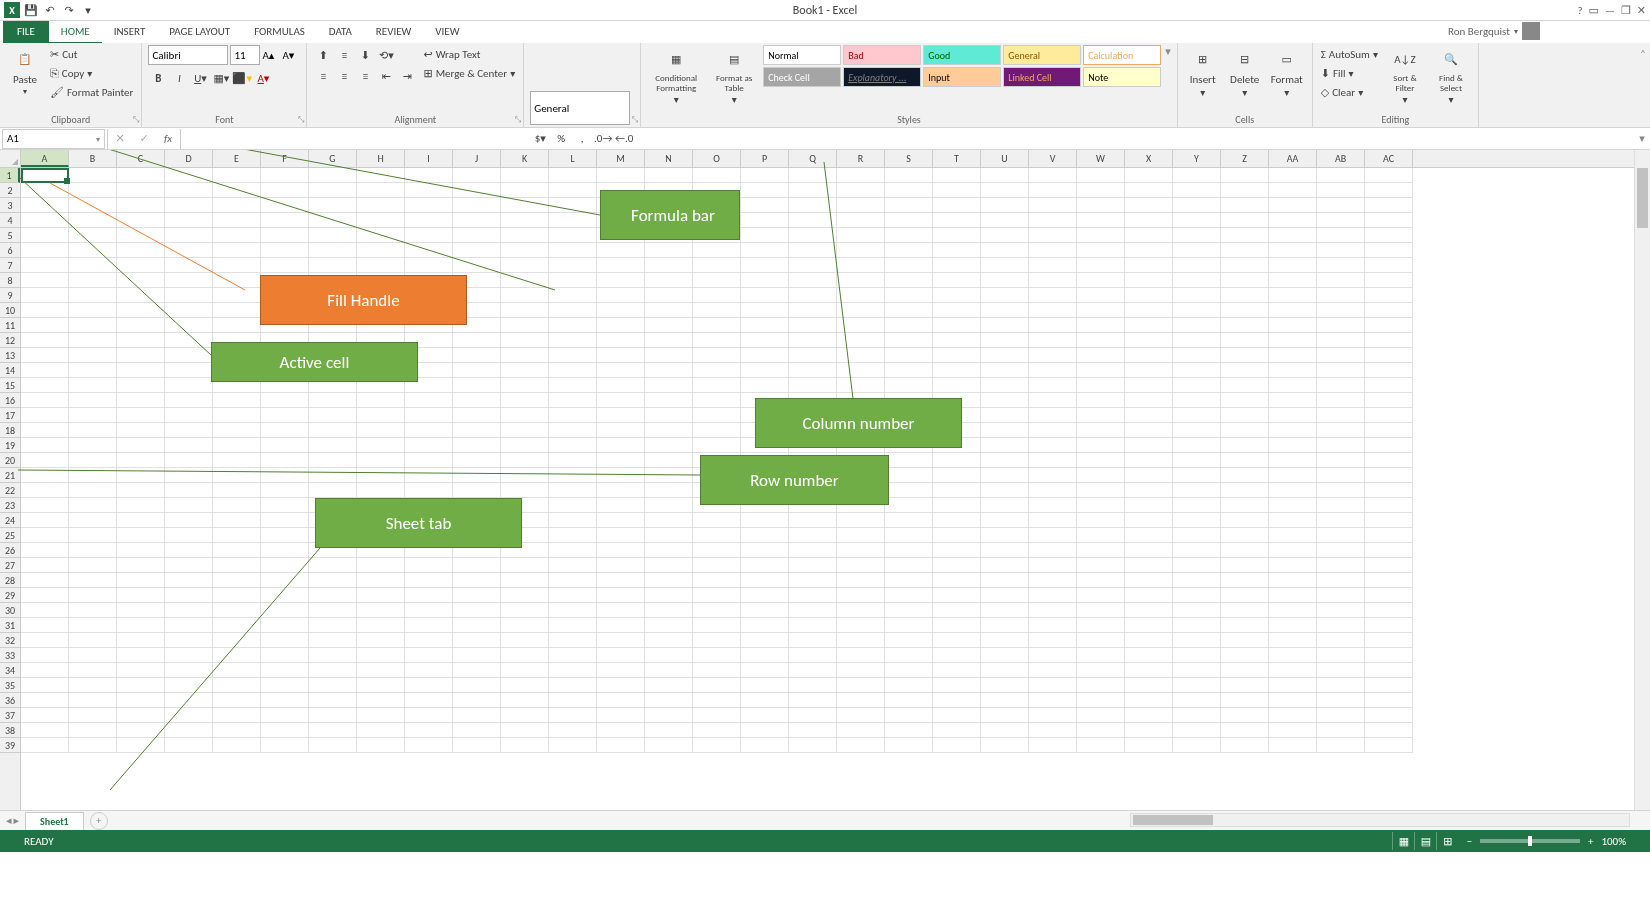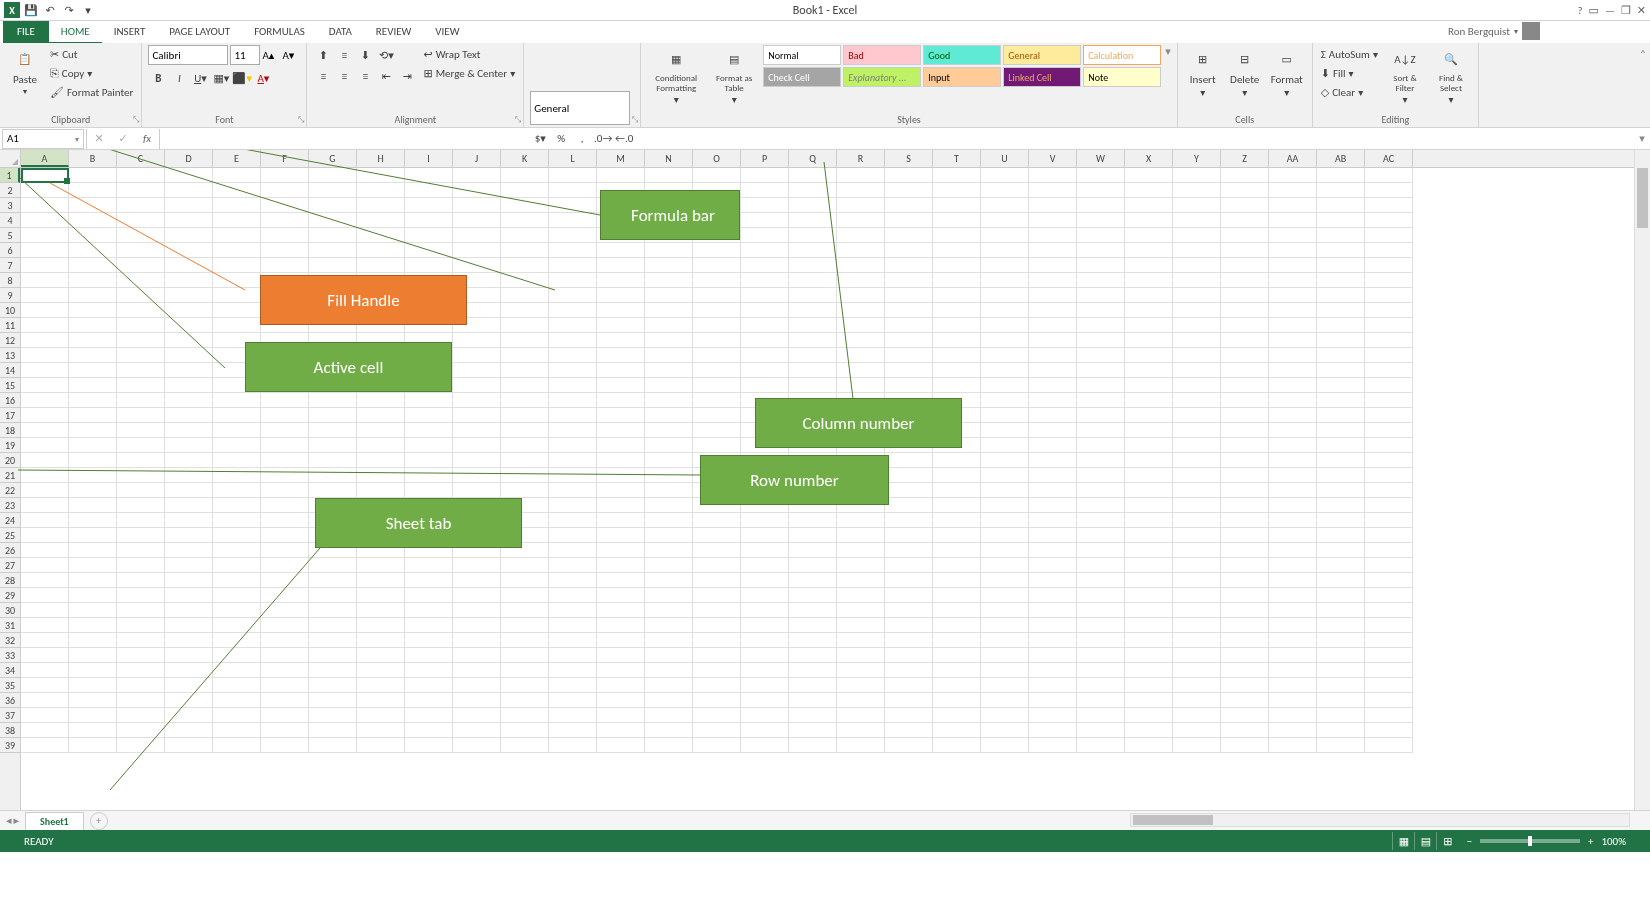--- a/index.html
+++ b/index.html
@@ -45,28 +45,28 @@
 
 .styles-gallery{display:flex;flex-direction:column;gap:2px;}
 .style-row{display:flex;gap:2px;}
 .style-cell{width:78px;height:20px;border:1px solid #ccc;display:flex;align-items:center;padding:0 4px;font-size:10px;cursor:pointer;}
 .s-normal{background:#fff;}
 .s-bad{background:#ffc7ce;color:#9c0006;}
 .s-good{background:#5eead4;color:#006100;text-align:center;}
 .s-neutral{background:#ffeb9c;color:#9c5700;}
 .s-calc{background:#fff;border-color:#f0a860;color:#f0a860;}
 .s-check{background:#a5a5a5;color:#fff;}
-.s-expl{background:#bef264;font-style:italic;color:#7f7f7f;}
+.s-expl{background:#0f172a;font-style:italic;color:#7f7f7f;text-decoration:underline;}
 .s-input{background:#ffcc99;}
 .s-linked{background:#701a75;color:#f0a860;}
 .s-note{background:#ffffcc;}
 
 
 .fbar{height:22px;border-bottom:1px solid #d4d4d4;display:flex;align-items:center;background:#fff;}
-.namebox{width:82px;height:20px;border:1px solid #ccc;margin:0 2px;padding:0 4px;font-size:11px;display:flex;align-items:center;justify-content:space-between;cursor:text;}
+.namebox{width:103px;height:20px;border:1px solid #ccc;margin:0 2px;padding:0 4px;font-size:11px;display:flex;align-items:center;justify-content:space-between;cursor:text;}
 .namebox .dd{font-size:8px;color:#888;}
 .fbar-btns{display:flex;border-left:1px solid #ccc;border-right:1px solid #ccc;height:20px;}
 .fbar-btn{width:24px;display:flex;align-items:center;justify-content:center;color:#aaa;cursor:pointer;}
 .fx{font-style:italic;color:#666;}
 .formula-input{flex:1;height:20px;border:none;padding:0 6px;font-size:11px;}
 
 
 .grid-area{position:relative;height:660px;overflow:hidden;}
 .selectall{position:absolute;left:0;top:0;width:21px;height:18px;background:#f0f0f0;border-right:1px solid #ccc;border-bottom:1px solid #ccc;cursor:pointer;}
 .selectall::after{content:"";position:absolute;right:2px;bottom:2px;width:0;height:0;border-left:6px solid transparent;border-bottom:6px solid #b0b0b0;}
@@ -1603,21 +1603,21 @@
     <line x1="50" y1="33" x2="245" y2="140" stroke="#ed7d31" stroke-width="1"></line>
     <line x1="20" y1="28" x2="225" y2="218" stroke="#507e32" stroke-width="1"></line>
     <line x1="80" y1="-10" x2="555" y2="140" stroke="#507e32" stroke-width="1"></line>
     <line x1="195" y1="-10" x2="600" y2="65" stroke="#507e32" stroke-width="1"></line>
     <line x1="824" y1="12" x2="855" y2="265" stroke="#507e32" stroke-width="1"></line>
     <line x1="18" y1="320" x2="700" y2="325" stroke="#507e32" stroke-width="1"></line>
     <line x1="110" y1="640" x2="320" y2="398" stroke="#507e32" stroke-width="1"></line>
   </svg>
 
   <div class="callout orange" style="left:260px;top:125px;width:207px;height:50px;">Fill Handle</div>
-  <div class="callout" style="left:245px;top:192px;width:207px;height:50px;">Active cell</div>
+  <div class="callout" style="left:211px;top:192px;width:207px;height:40px;">Active cell</div>
   <div class="callout" style="left:600px;top:40px;width:140px;height:50px;padding-left:20px;">Formula bar</div>
   <div class="callout" style="left:755px;top:248px;width:207px;height:50px;">Column number</div>
   <div class="callout" style="left:700px;top:305px;width:189px;height:50px;">Row number</div>
   <div class="callout" style="left:315px;top:348px;width:207px;height:50px;">Sheet tab</div>
 </div>
 
 <div class="sheet-bar">
   <div class="sheet-nav">
     <span>◂</span>
     <span>▸</span>

